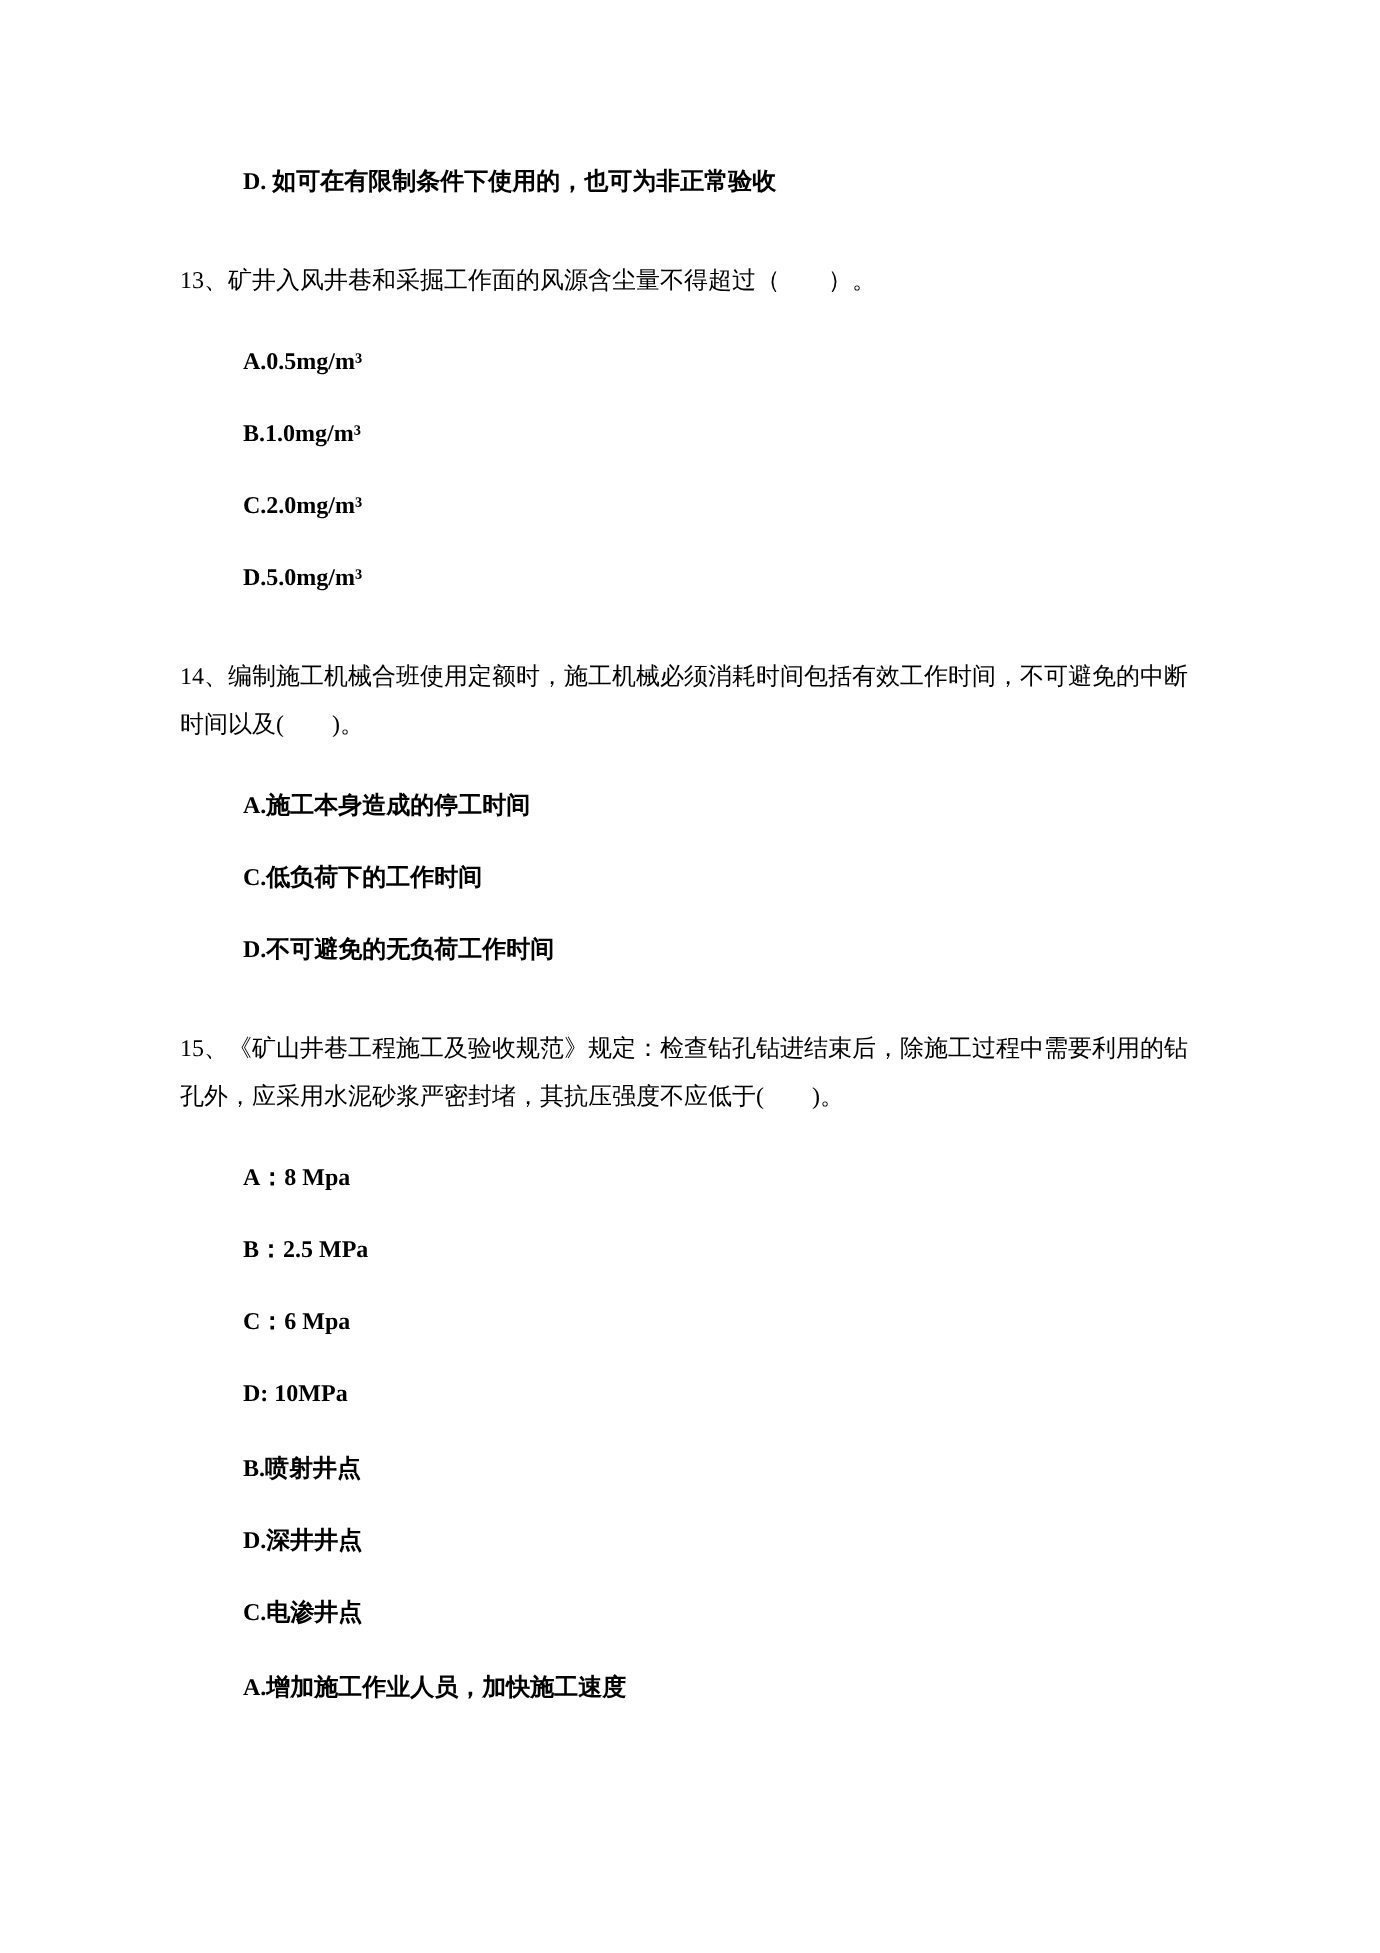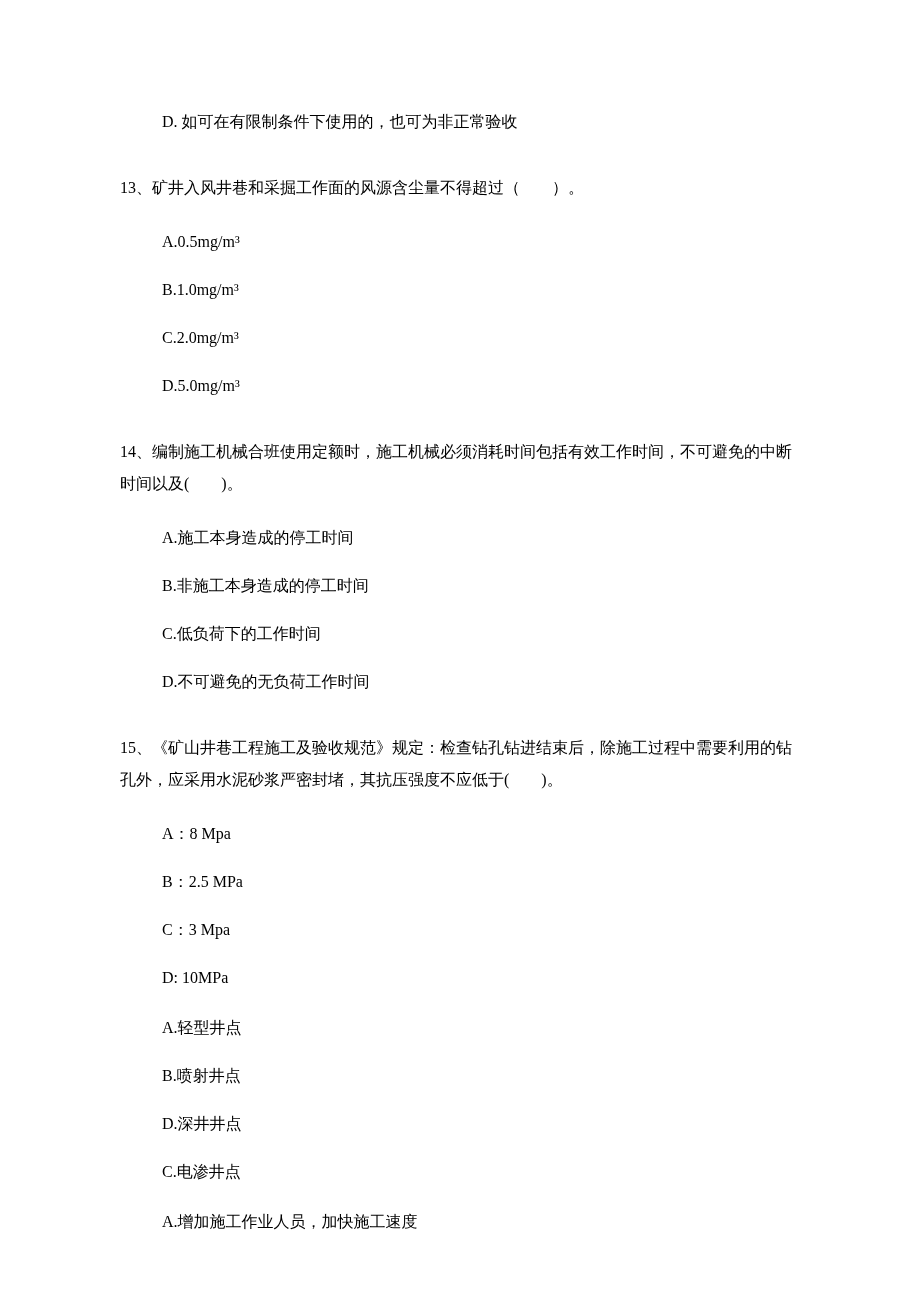--- a/index.html
+++ b/index.html
@@ -14,20 +14,21 @@
     .page {
       width: 920px;
       min-height: 1302px;
       padding: 110px 120px 40px 120px;
       box-sizing: border-box;
       position: relative;
     }
     .option-block {
       padding-left: 42px;
       margin-bottom: 26px;
+      font-weight: bold;
     }
     .question {
       margin-top: 38px;
       margin-bottom: 26px;
       line-height: 2.0;
     }
     .option {
       margin-bottom: 24px;
     }
   </style>
@@ -44,35 +45,33 @@
   <div class="option-block">
     <div class="option">A.0.5mg/m³</div>
     <div class="option">B.1.0mg/m³</div>
     <div class="option">C.2.0mg/m³</div>
     <div class="option">D.5.0mg/m³</div>
   </div>
 
   <div class="question">14、编制施工机械合班使用定额时，施工机械必须消耗时间包括有效工作时间，不可避免的中断时间以及(　　)。</div>
   <div class="option-block">
     <div class="option">A.施工本身造成的停工时间</div>
-    <div class="option">B.非施工本身造成的停工时间</div>
     <div class="option">C.低负荷下的工作时间</div>
     <div class="option">D.不可避免的无负荷工作时间</div>
   </div>
 
   <div class="question">15、《矿山井巷工程施工及验收规范》规定：检查钻孔钻进结束后，除施工过程中需要利用的钻孔外，应采用水泥砂浆严密封堵，其抗压强度不应低于(　　)。</div>
   <div class="option-block">
     <div class="option">A：8 Mpa</div>
     <div class="option">B：2.5 MPa</div>
-    <div class="option">C：3 Mpa</div>
+    <div class="option">C：6 Mpa</div>
     <div class="option">D: 10MPa</div>
   </div>
 
   <div class="option-block">
-    <div class="option">A.轻型井点</div>
     <div class="option">B.喷射井点</div>
     <div class="option">D.深井井点</div>
     <div class="option">C.电渗井点</div>
   </div>
 
   <div class="option-block">
     <div class="option">A.增加施工作业人员，加快施工速度</div>
 
   </div>
 

